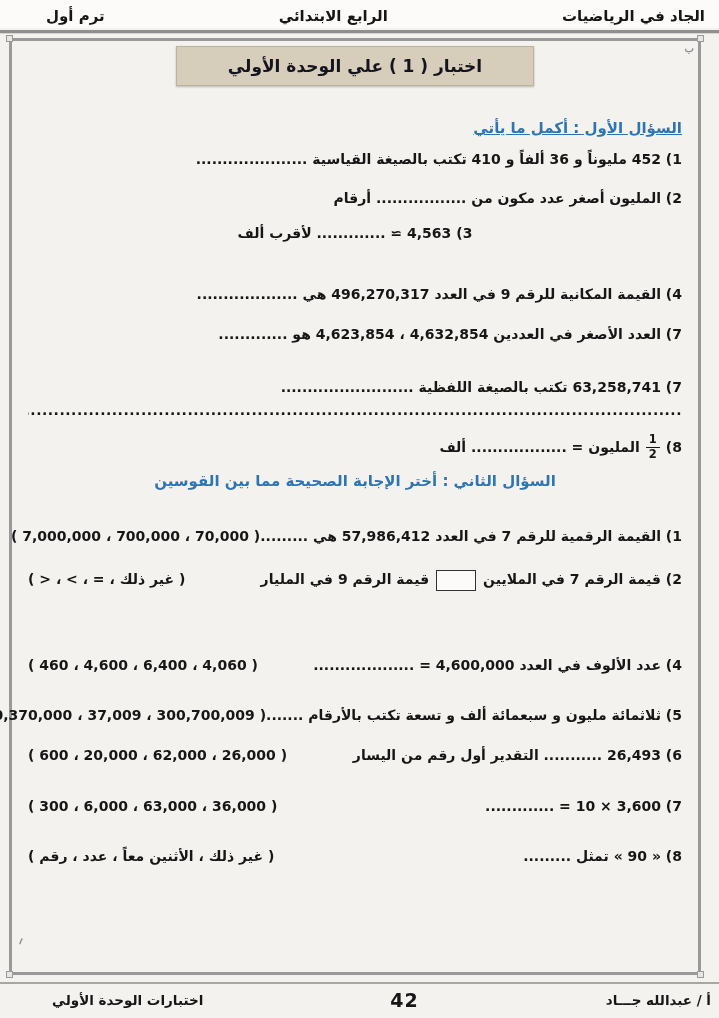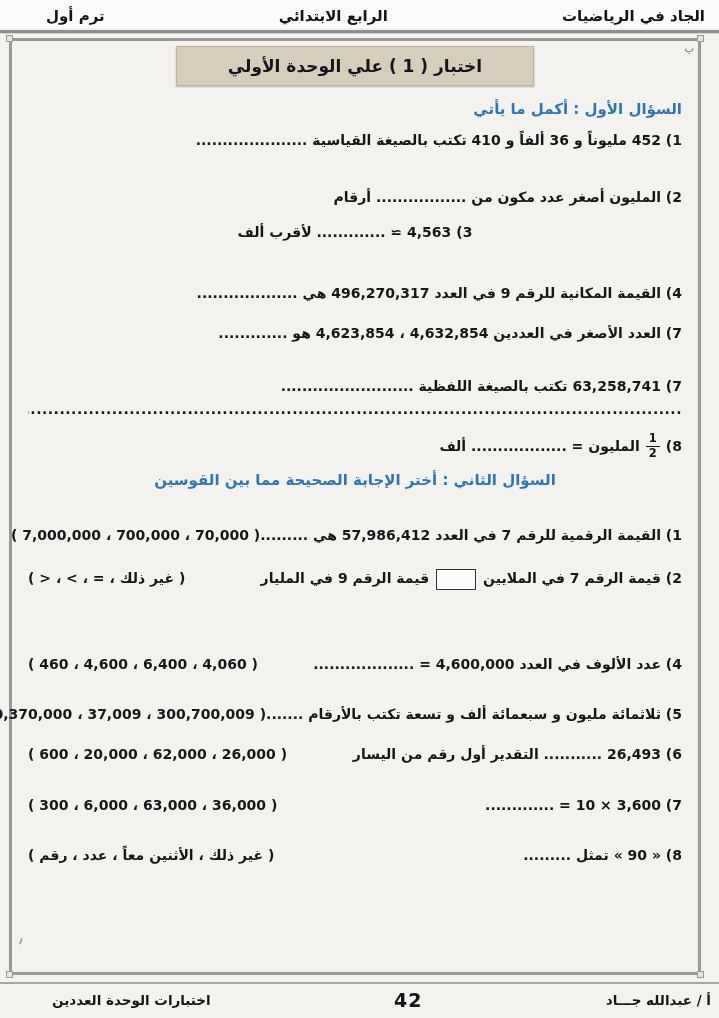--- a/index.html
+++ b/index.html
@@ -55,25 +55,25 @@
     padding:9px 8px;
     font-size:17px;
     color:#14141f;
   }
   
   .sec-heading{
     color:var(--accent);
     font-size:15px;
     line-height:23px;
   }
-  .h-q1{margin-top:12px;}
+  .h-q1{margin-top:31px;text-decoration:underline;}
   .h-q2{margin-top:8px;text-align:center;}
   .item{font-size:14px;line-height:23px;white-space:nowrap;}
   .i1{margin-top:8px;}
-  .i2{margin-top:34px;}
+  .i2{margin-top:16px;}
   .i3{margin-top:12px;text-align:center;}
   .i4{margin-top:38px;}
   .i5{margin-top:26px;}
   .i6{margin-top:17px;}
   .i7{margin-top:30px;}
   .dots-line{
     margin-top:0;
     font-size:14px;line-height:23px;
     white-space:nowrap;overflow:hidden;
     letter-spacing:.5px;
@@ -194,14 +194,14 @@
 
   <div class="q2row r8">
     <span class="q">8) « 90 » تمثل .........</span>
     <span class="choices">( غير ذلك ، الأثنين معاً ، عدد ، رقم )</span>
   </div>
 </div>
 
 <div class="footer">
   <span>أ / عبدالله جـــاد</span>
   <span class="page-num">42</span>
-  <span>اختبارات الوحدة العددين</span>
+  <span>اختبارات الوحدة الأولي</span>
 </div>
 
 </body></html>

